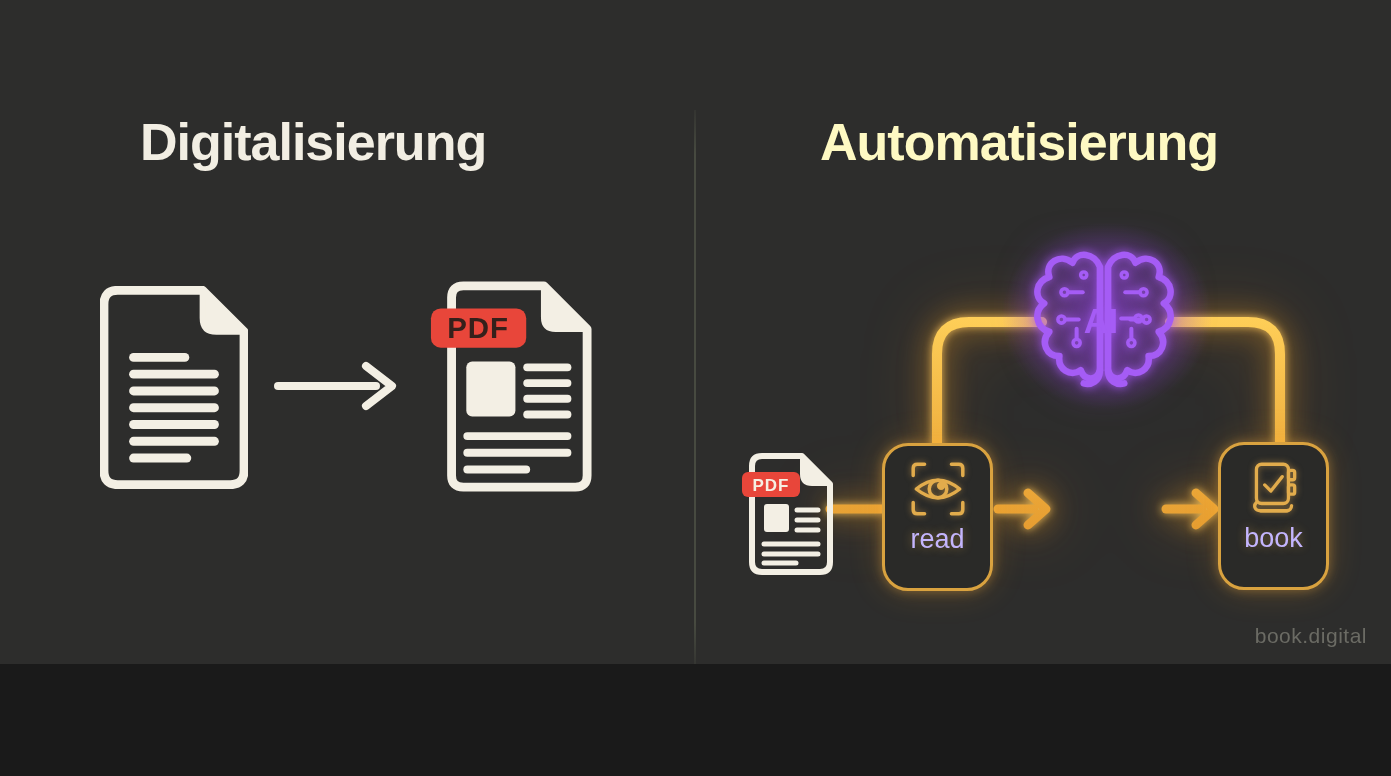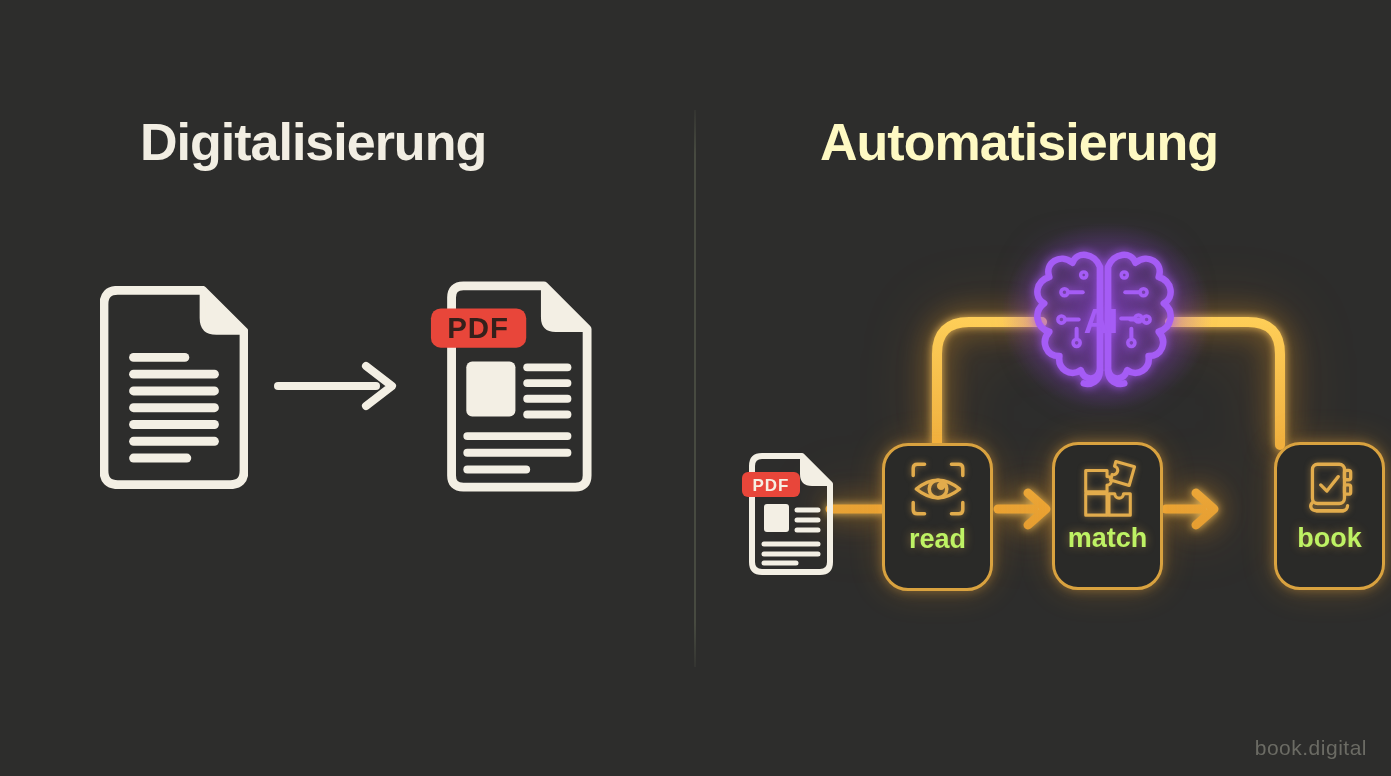--- a/index.html
+++ b/index.html
@@ -1,17 +1,17 @@
 <!DOCTYPE html>
 <html><head>
 <meta charset="utf-8">
 <style>
   html,body { margin:0; padding:0; background:#1a1a1a; }
   .canvas {
-    position:relative; width:1391px; height:776px; overflow:hidden;
+    position:relative; width:1391px; height:664px; overflow:hidden;
     background:#2d2d2c;
     font-family:"Liberation Sans", sans-serif;
   }
   .divider {
     position:absolute; left:694px; top:110px; width:2px; height:557px;
     background:linear-gradient(to bottom, rgba(72,75,64,.25), #474a40 8%, #474a40 92%, rgba(72,75,64,.25));
   }
   .title { position:absolute; top:112px; font-size:52px; font-weight:bold; letter-spacing:-1px; text-align:center; }
   .title-left  { left:140px; width:346px; color:#f2eee3; }
   .title-right { left:820px; width:376px; color:#fef9c3; }
@@ -24,21 +24,21 @@
     filter: drop-shadow(0 0 4px rgba(255,200,90,.85)) drop-shadow(0 0 14px rgba(255,170,40,.5)) drop-shadow(0 0 30px rgba(255,150,20,.25));
   }
   .step-box {
     position:absolute; width:111px; height:148px; box-sizing:border-box;
     border:3px solid #d9a23f; border-radius:26px; background:#2a2a28;
     box-shadow: 0 0 12px rgba(255,185,70,.38), 0 0 34px rgba(255,160,30,.2);
     display:flex; flex-direction:column; align-items:center;
   }
   .step-box svg { margin-top:12px; filter: drop-shadow(0 0 3px rgba(240,180,80,.5)); }
   .step-label {
-    margin-top:4px; font-size:27px; font-weight:bold; color:#bef264;
+    margin-top:4px; font-size:27px; font-weight:normal; color:#c4b5fd;
     text-shadow:0 0 10px rgba(235,180,80,.45);
   }
   .brain-glow {
     position:absolute; left:972px; top:196px; width:270px; height:240px; border-radius:50%;
     background:radial-gradient(closest-side, rgba(150,70,230,.50), rgba(150,70,230,.20) 55%, rgba(150,70,230,0) 78%);
   }
   .brain {
     position:absolute; left:1028px; top:236px;
     filter: drop-shadow(0 0 5px rgba(170,90,250,.8)) drop-shadow(0 0 18px rgba(150,60,230,.5));
   }
@@ -153,35 +153,22 @@
         <path d="M 54 43 V 50 Q 54 54 50 54 H 43"></path>
         <path d="M 17 54 H 10 Q 6 54 6 50 V 43"></path>
         <path d="M 9 30 Q 30 13 51 30 Q 30 47 9 30 Z"></path>
         <circle cx="30" cy="30" r="8.5"></circle>
       </g>
       <circle cx="33" cy="27" r="4" fill="#e2ac4c"></circle>
     </svg>
     <div class="step-label">read</div>
   </div>
 
-  <div class="step-box" style="left:1052px; top:442px;">
-    <svg width="62" height="62" viewBox="0 0 64 64" fill="none">
-      <g stroke="#e2ac4c" stroke-width="3.2" stroke-linecap="round" stroke-linejoin="round">
-        <path d="M 9 14 H 31 V 20 a 4.5 4.5 0 0 1 0 9 V 36 H 9 Z"></path>
-        <path d="M 9 38 H 31 V 60 H 9 Z"></path>
-        <path d="M 33 38 h 6 a 4.5 4.5 0 0 0 9 0 h 7 V 60 H 33 Z"></path>
-        <g transform="rotate(16 47 17)">
-          <path d="M 37 7 H 57 V 27 H 37 V 21 a 4.5 4.5 0 0 0 0 -9 Z"></path>
-        </g>
-      </g>
-    </svg>
-    <div class="step-label">match</div>
-  </div>
-
-  <div class="step-box" style="left:1274px; top:442px;">
+
+  <div class="step-box" style="left:1218px; top:442px;">
     <svg width="62" height="62" viewBox="0 0 60 60" fill="none">
       <g stroke="#e2ac4c" stroke-width="3.2" stroke-linecap="round" stroke-linejoin="round">
         <rect x="13" y="7" width="31" height="38" rx="5"></rect>
         <path d="M 21 27 l 6 6 l 11 -14"></path>
         <path d="M 13 44 c -3 3 -2 8 4 8 h 25 c 3 0 5 -2 5 -5"></path>
         <path d="M 17 52 h 26"></path>
         <rect x="44" y="13" width="6" height="9" rx="2"></rect>
         <rect x="44" y="27" width="6" height="9" rx="2"></rect>
       </g>
     </svg>

